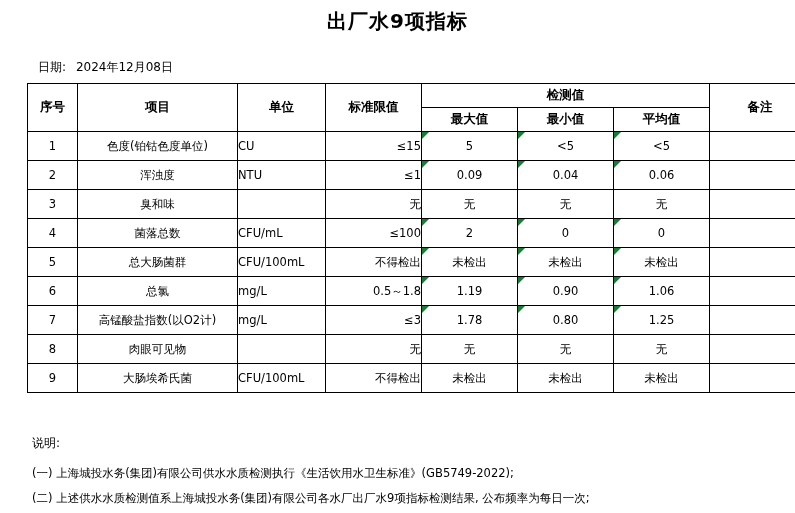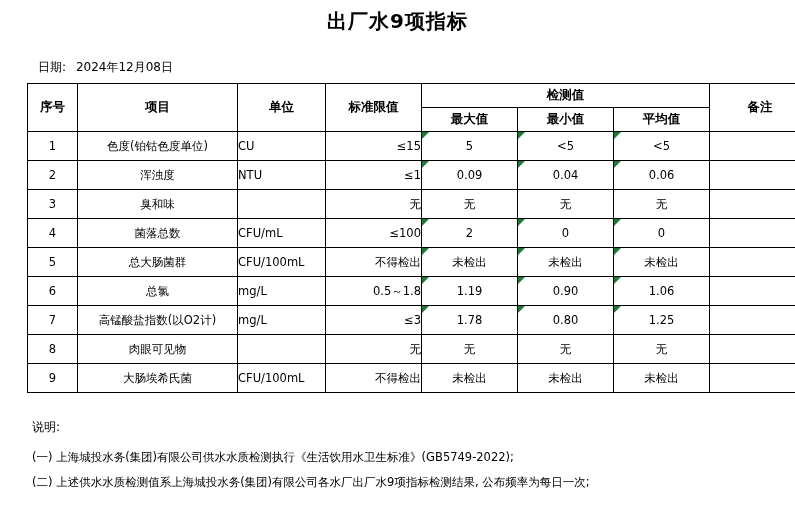--- a/index.html
+++ b/index.html
@@ -99,21 +99,21 @@
     position: absolute;
     left: 0;
     top: 0;
     width: 0;
     height: 0;
     border-top: 7px solid #1a7a36;
     border-right: 7px solid transparent;
   }
   .notes {
     margin-left: 32px;
-    margin-top: 26px;
+    margin-top: 42px;
     font-size: 11.5px;
     font-family: "DejaVu Sans", sans-serif;
   }
   .notes-title {
     font-size: 12px;
     margin-bottom: 14px;
   }
   .note-line {
     margin-bottom: 9px;
     line-height: 1.35;

